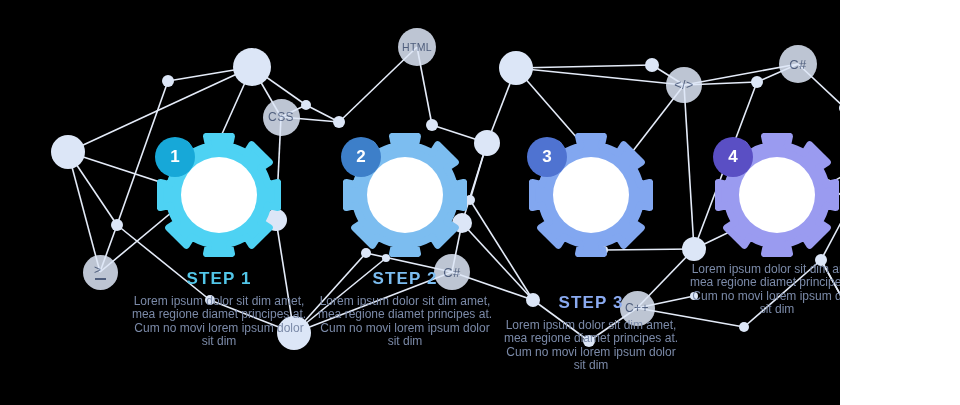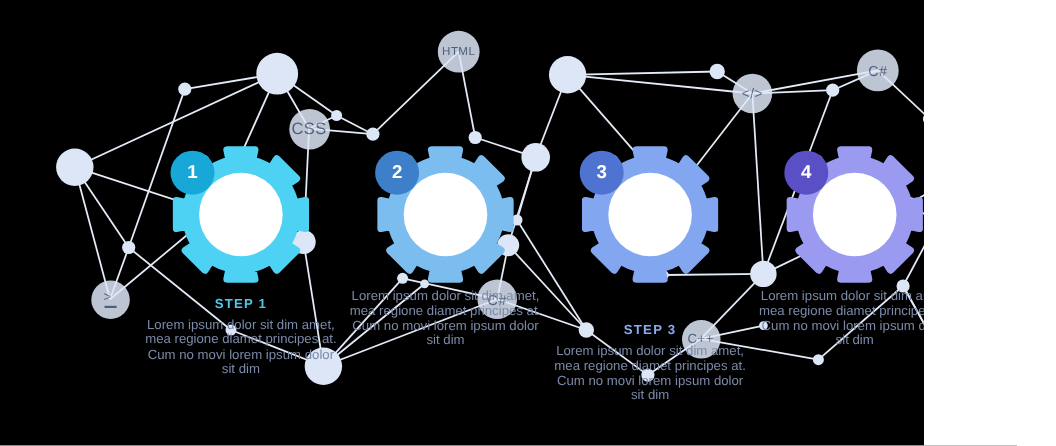--- a/index.html
+++ b/index.html
@@ -67,21 +67,21 @@
     align-items: center;
     justify-content: center;
     color: #ffffff;
     font-size: 17px;
     font-weight: bold;
     font-family: "Liberation Sans", sans-serif;
     letter-spacing: 0px;
   }
   .step-title {
     margin-top: 12px;
-    font-size: 12px;
+    font-size: 17px;
     font-weight: bold;
     letter-spacing: 1.1px;
     font-family: "Liberation Sans", sans-serif;
   }
   .step-desc {
     margin-top: 6px;
     font-size: 12px;
     line-height: 13.4px;
     color: #7b8aa8;
     font-family: "Liberation Sans", sans-serif;
@@ -217,21 +217,21 @@
         <circle cx="612" cy="178" r="5" fill="#dce6f7"></circle>
         <circle cx="604" cy="250" r="4" fill="#dce6f7"></circle>
         <circle cx="386" cy="258" r="4" fill="#dce6f7"></circle>
       </g>
   </svg>
 
   <div id="tags-layer">
       <div class="tag" style="left: 398px; top: 28px; width: 38px; height: 38px; font-size: 10.5px; background: rgb(223, 232, 248); color: rgb(93, 111, 147);">
         <span>HTML</span>
       </div>
-      <div class="tag" style="left: 262.5px; top: 98.5px; width: 37px; height: 37px; font-size: 15px; background: rgb(223, 232, 248); color: rgb(93, 111, 147);">
+      <div class="tag" style="left: 262.5px; top: 98.5px; width: 37px; height: 37px; font-size: 12px; background: rgb(223, 232, 248); color: rgb(93, 111, 147);">
         <span>CSS</span>
       </div>
       <div class="tag" style="left: 666px; top: 67px; width: 36px; height: 36px; font-size: 12.5px; background: rgb(223, 232, 248); color: rgb(93, 111, 147);">
         <span>&lt;/&gt;</span>
       </div>
       <div class="tag" style="left: 779px; top: 45px; width: 38px; height: 38px; font-size: 13px; background: rgb(223, 232, 248); color: rgb(93, 111, 147);">
         <span>C#</span>
       </div>
       <div class="tag" style="left: 857px; top: 138px; width: 38px; height: 38px; font-size: 10.5px; background: rgb(223, 232, 248); color: rgb(93, 111, 147);">
         <span>HTML</span>
@@ -269,20 +269,21 @@
     <div class="step" style="left: 310px; top: 133px;">
       <div class="gear-wrap">
         <svg class="gear-svg" viewBox="0 0 124 124" xmlns="http://www.w3.org/2000/svg">
             <path d="M 51.60 13.09 L 49.53 3.31 L 74.47 3.31 L 72.40 13.09 A 50 50 0 0 1 89.23 20.07 L 89.23 20.07 L 94.68 11.68 L 112.32 29.32 L 103.93 34.77 A 50 50 0 0 1 110.91 51.60 L 110.91 51.60 L 120.69 49.53 L 120.69 74.47 L 110.91 72.40 A 50 50 0 0 1 103.93 89.23 L 103.93 89.23 L 112.32 94.68 L 94.68 112.32 L 89.23 103.93 A 50 50 0 0 1 72.40 110.91 L 72.40 110.91 L 74.47 120.69 L 49.53 120.69 L 51.60 110.91 A 50 50 0 0 1 34.77 103.93 L 34.77 103.93 L 29.32 112.32 L 11.68 94.68 L 20.07 89.23 A 50 50 0 0 1 13.09 72.40 L 13.09 72.40 L 3.31 74.47 L 3.31 49.53 L 13.09 51.60 A 50 50 0 0 1 20.07 34.77 L 20.07 34.77 L 11.68 29.32 L 29.32 11.68 L 34.77 20.07 A 50 50 0 0 1 51.60 13.09 Z" fill="#7cbdf0" stroke="#7cbdf0" stroke-width="7" stroke-linejoin="round"></path>
             <circle cx="62" cy="62" r="38" fill="#ffffff"></circle>
           </svg>
         <div class="badge" style="background: rgb(61, 127, 201);">
           <span>2</span>
         </div>
       </div>
+      <div class="step-title" style="color: rgb(124, 189, 240);">STEP 2</div>
       <div class="step-desc" style="color: rgb(123, 138, 168);">Lorem ipsum dolor sit dim amet, mea regione diamet principes at. Cum no movi lorem ipsum dolor sit dim</div>
     </div>
 
     <div class="step" style="left: 496px; top: 133px;">
       <div class="gear-wrap">
         <svg class="gear-svg" viewBox="0 0 124 124" xmlns="http://www.w3.org/2000/svg">
             <path d="M 51.60 13.09 L 49.53 3.31 L 74.47 3.31 L 72.40 13.09 A 50 50 0 0 1 89.23 20.07 L 89.23 20.07 L 94.68 11.68 L 112.32 29.32 L 103.93 34.77 A 50 50 0 0 1 110.91 51.60 L 110.91 51.60 L 120.69 49.53 L 120.69 74.47 L 110.91 72.40 A 50 50 0 0 1 103.93 89.23 L 103.93 89.23 L 112.32 94.68 L 94.68 112.32 L 89.23 103.93 A 50 50 0 0 1 72.40 110.91 L 72.40 110.91 L 74.47 120.69 L 49.53 120.69 L 51.60 110.91 A 50 50 0 0 1 34.77 103.93 L 34.77 103.93 L 29.32 112.32 L 11.68 94.68 L 20.07 89.23 A 50 50 0 0 1 13.09 72.40 L 13.09 72.40 L 3.31 74.47 L 3.31 49.53 L 13.09 51.60 A 50 50 0 0 1 20.07 34.77 L 20.07 34.77 L 11.68 29.32 L 29.32 11.68 L 34.77 20.07 A 50 50 0 0 1 51.60 13.09 Z" fill="#82a7f0" stroke="#82a7f0" stroke-width="7" stroke-linejoin="round"></path>
             <circle cx="62" cy="62" r="38" fill="#ffffff"></circle>
           </svg>
         <div class="badge" style="background: rgb(79, 115, 209);">

